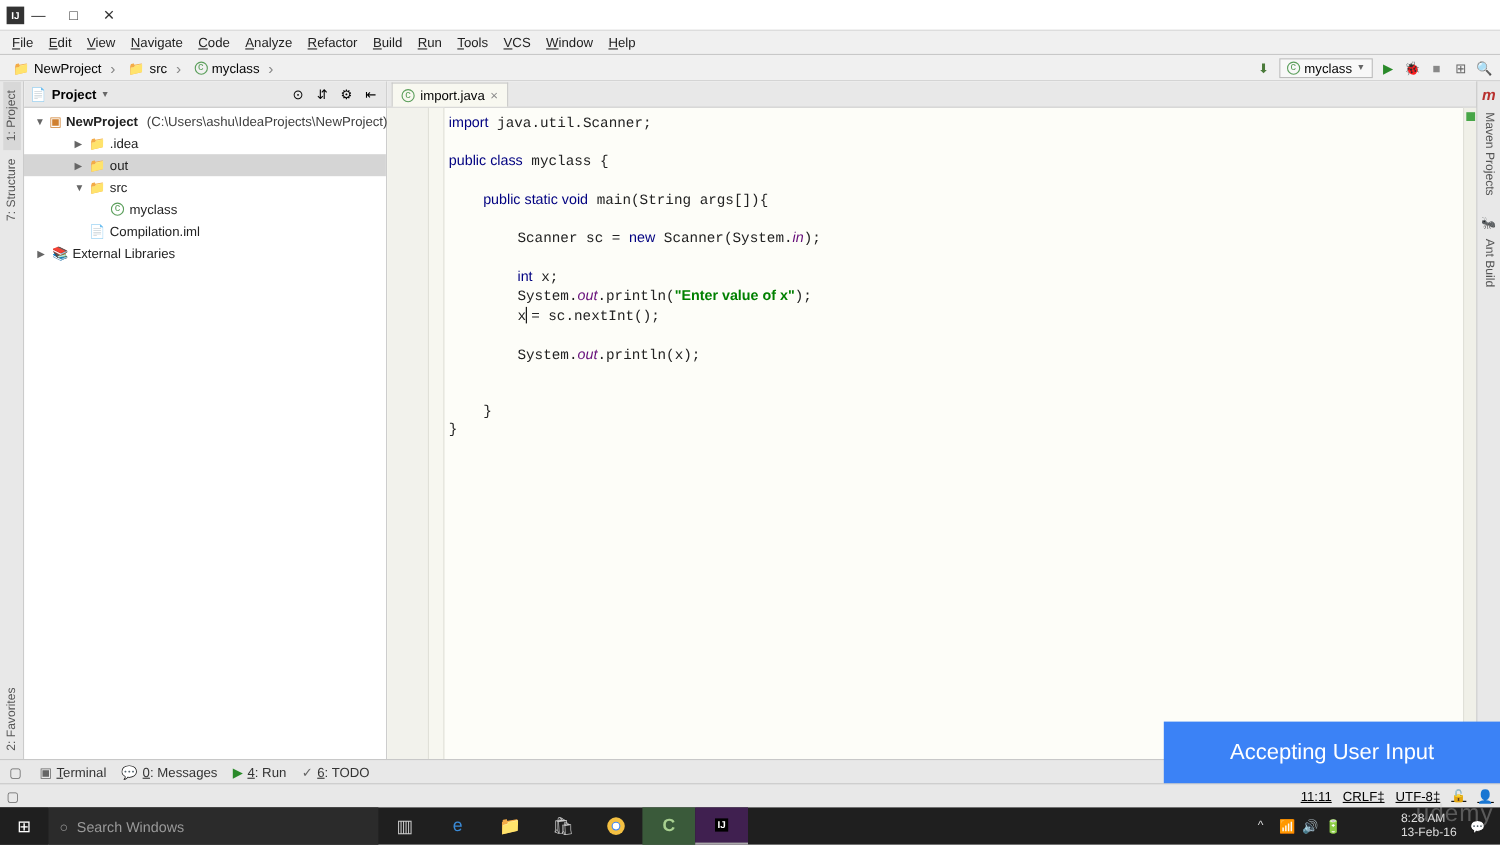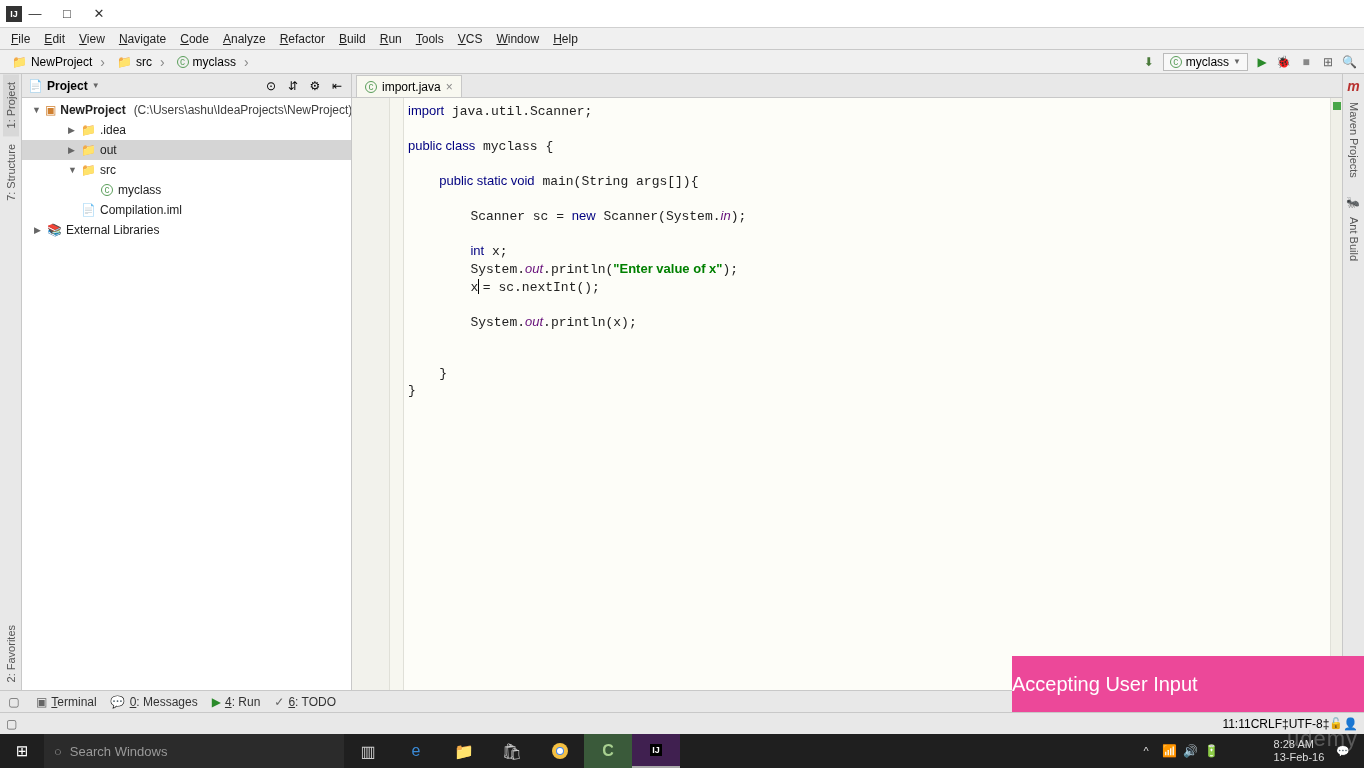--- a/index.html
+++ b/index.html
@@ -72,35 +72,35 @@
 .right-gutter { width: 12px; background: #f0f0e8; border-left: 1px solid #e0e0d8; position: relative; }
 .right-gutter .marker-green { position: absolute; top: 4px; left: 2px; width: 8px; height: 8px; background: #48a648; }
 
 
 .bottom-tools { height: 22px; background: #e8e8e8; border-top: 1px solid #c8c8c8; display: flex; align-items: center; padding: 0 6px; font-size: 12px; gap: 14px; }
 .bottom-tools .btool { display: flex; align-items: center; gap: 4px; color: #333; }
 
 
 .status-bar { height: 22px; background: #e8e8e8; border-top: 1px solid #c8c8c8; display: flex; align-items: center; padding: 0 6px; font-size: 12px; }
 .status-bar .status-msg { flex: 1; display: flex; align-items: center; gap: 6px; }
-.status-bar .status-right { display: flex; align-items: center; }
+.status-bar .status-right { display: flex; gap: 10px; align-items: center; text-decoration: underline; }
 .lock-icon { font-size: 11px; }
 
 
 .taskbar { height: 34px; background: #1f1f1f; display: flex; align-items: center; }
 .taskbar .start { width: 44px; height: 34px; display: flex; align-items: center; justify-content: center; color: #fff; font-size: 15px; background: #1f1f1f; }
 .taskbar .search { flex: 0 0 300px; height: 34px; background: #2b2b2b; display: flex; align-items: center; padding: 0 10px; color: #999; font-size: 13px; gap: 8px; }
 .taskbar .tb-apps { display: flex; height: 34px; }
 .taskbar .tb-app { width: 48px; display: flex; align-items: center; justify-content: center; font-size: 16px; }
 .taskbar .tray { margin-left: auto; display: flex; align-items: center; height: 34px; padding-right: 8px; color: #ddd; font-size: 11px; }
 .taskbar .tray-icons { display: flex; gap: 6px; padding: 0 8px; font-size: 12px; }
 .taskbar .clock { line-height: 13px; padding: 0 6px; margin-left: 40px; }
 
 
-.overlay-banner { position: absolute; right: 0; bottom: 56px; width: 352px; height: 56px; background: #ec4899; color: #fff; display: flex; align-items: center; font-size: 20px; }
+.overlay-banner { position: absolute; right: 0; bottom: 56px; width: 306px; height: 56px; background: #3b82f6; color: #fff; display: flex; align-items: center; justify-content: center; font-size: 20px; }
 
 
 .watermark { position: absolute; right: 6px; bottom: 16px; color: rgba(200,200,200,0.35); font-size: 22px; font-weight: normal; letter-spacing: 1px; pointer-events: none; }
 </style>
 </head>
 <body>
 
 <div class="titlebar">
   <span class="ij-icon">IJ</span>
   <div class="win-controls">

